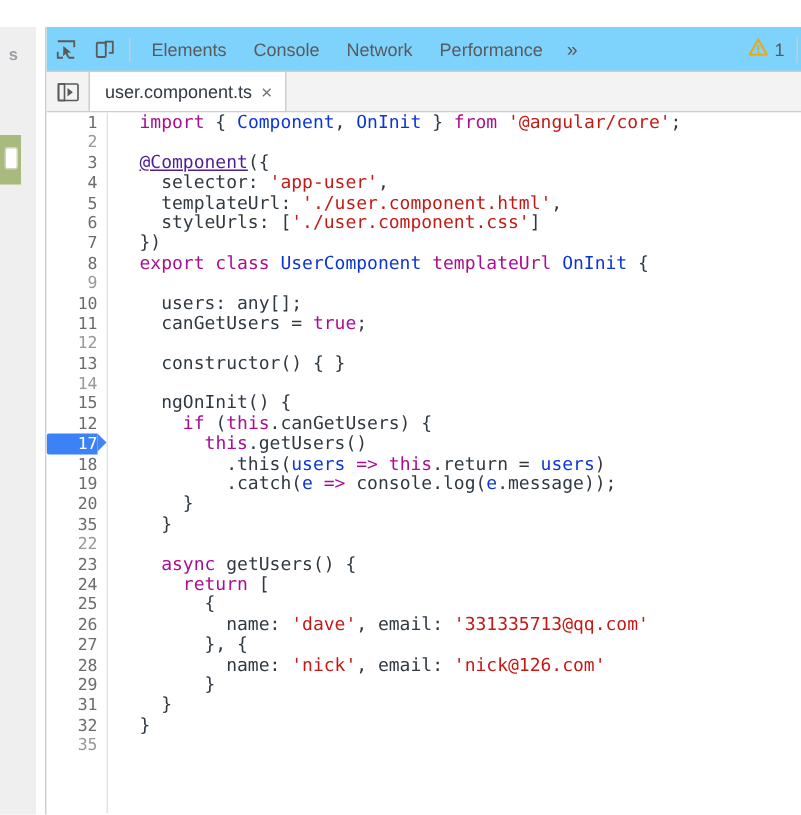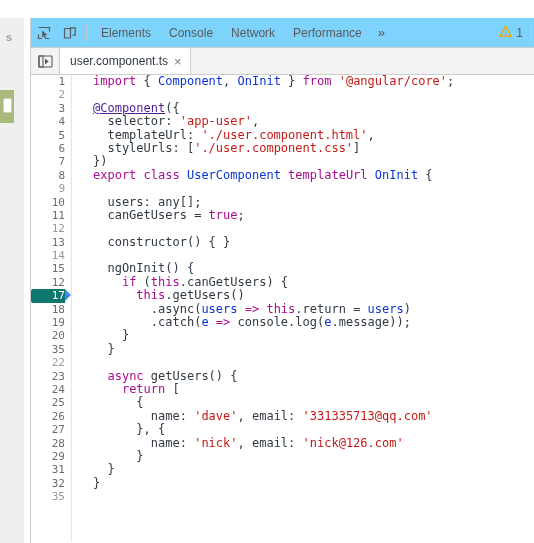--- a/index.html
+++ b/index.html
@@ -209,21 +209,21 @@
     position: absolute;
     left: 62px;
     color: #303942;
     font-family: "DejaVu Sans Mono", monospace;
     font-size: 12px;
     text-align: center;
   }
   
   .row.bp .lnum {
     color: #ffffff;
-    background: #0f766e;
+    background: #3b82f6;
     border-radius: 2px 0 0 2px;
   }
   .bp-tip {
     position: absolute;
     left: 34px; top: 0;
     width: 0; height: 0;
     border-top: 6.7px solid transparent;
     border-bottom: 6.7px solid transparent;
     border-left: 6px solid #4285f4;
   }
@@ -316,21 +316,21 @@
         <div class="row"><span class="lnum filled">8</span><span class="code"><span class="kw">export </span><span class="kw">class </span><span class="typ">UserComponent</span><span class="kw"> templateUrl </span><span class="typ">OnInit</span><span class="pln"> {</span></span></div>
         <div class="row"><span class="lnum">9</span><span class="code"></span></div>
         <div class="row"><span class="lnum filled">10</span><span class="code"><span class="pln">  users: any[];</span></span></div>
         <div class="row"><span class="lnum filled">11</span><span class="code"><span class="pln">  canGetUsers = </span><span class="kw">true</span><span class="pln">;</span></span></div>
         <div class="row"><span class="lnum">12</span><span class="code"></span></div>
         <div class="row"><span class="lnum filled">13</span><span class="code"><span class="pln">  constructor() { }</span></span></div>
         <div class="row"><span class="lnum">14</span><span class="code"></span></div>
         <div class="row"><span class="lnum filled">15</span><span class="code"><span class="pln">  ngOnInit() {</span></span></div>
         <div class="row"><span class="lnum filled">12</span><span class="code"><span class="pln">    </span><span class="kw">if</span><span class="pln"> (</span><span class="kw">this</span><span class="pln">.canGetUsers) {</span></span></div>
         <div class="row bp"><span class="lnum filled">17</span><span class="bp-tip"></span><span class="code"><span class="pln">      </span><span class="kw">this</span><span class="pln">.getUsers()</span></span></div>
-        <div class="row"><span class="lnum filled">18</span><span class="code"><span class="pln">        .async(</span><span class="typ">users</span><span class="pln"> </span><span class="kw">=&gt;</span><span class="pln"> </span><span class="kw">this</span><span class="pln">.return = </span><span class="typ">users</span><span class="pln">)</span></span></div>
+        <div class="row"><span class="lnum filled">18</span><span class="code"><span class="pln">        .this(</span><span class="typ">users</span><span class="pln"> </span><span class="kw">=&gt;</span><span class="pln"> </span><span class="kw">this</span><span class="pln">.return = </span><span class="typ">users</span><span class="pln">)</span></span></div>
         <div class="row"><span class="lnum filled">19</span><span class="code"><span class="pln">        .catch(</span><span class="typ">e</span><span class="pln"> </span><span class="kw">=&gt;</span><span class="pln"> console.log(</span><span class="typ">e</span><span class="pln">.message));</span></span></div>
         <div class="row"><span class="lnum filled">20</span><span class="code"><span class="pln">    }</span></span></div>
         <div class="row"><span class="lnum filled">35</span><span class="code"><span class="pln">  }</span></span></div>
         <div class="row"><span class="lnum">22</span><span class="code"></span></div>
         <div class="row"><span class="lnum filled">23</span><span class="code"><span class="pln">  </span><span class="kw">async</span><span class="pln"> getUsers() {</span></span></div>
         <div class="row"><span class="lnum filled">24</span><span class="code"><span class="pln">    </span><span class="kw">return</span><span class="pln"> [</span></span></div>
         <div class="row"><span class="lnum filled">25</span><span class="code"><span class="pln">      {</span></span></div>
         <div class="row"><span class="lnum filled">26</span><span class="code"><span class="pln">        name: </span><span class="str">'dave'</span><span class="pln">, email: </span><span class="str">'331335713@qq.com'</span></span></div>
         <div class="row"><span class="lnum filled">27</span><span class="code"><span class="pln">      }, {</span></span></div>
         <div class="row"><span class="lnum filled">28</span><span class="code"><span class="pln">        name: </span><span class="str">'nick'</span><span class="pln">, email: </span><span class="str">'nick@126.com'</span></span></div>

